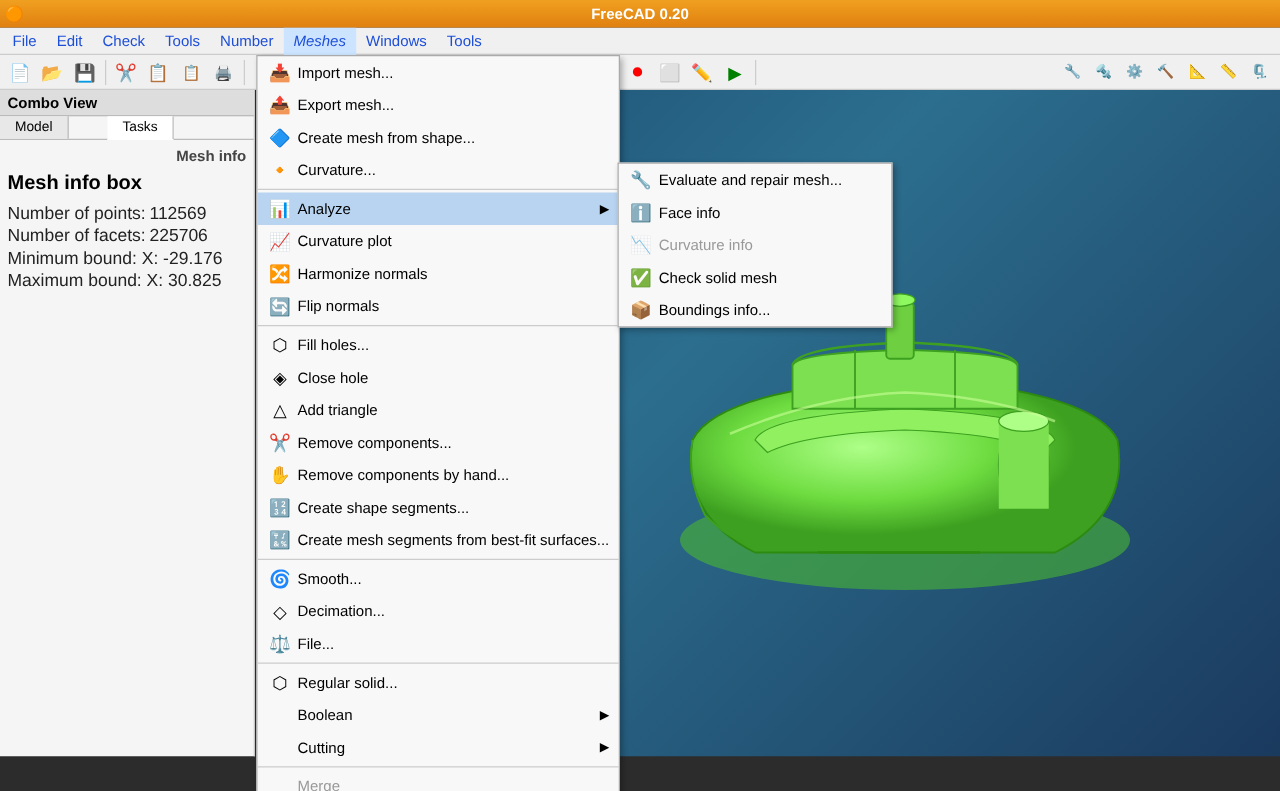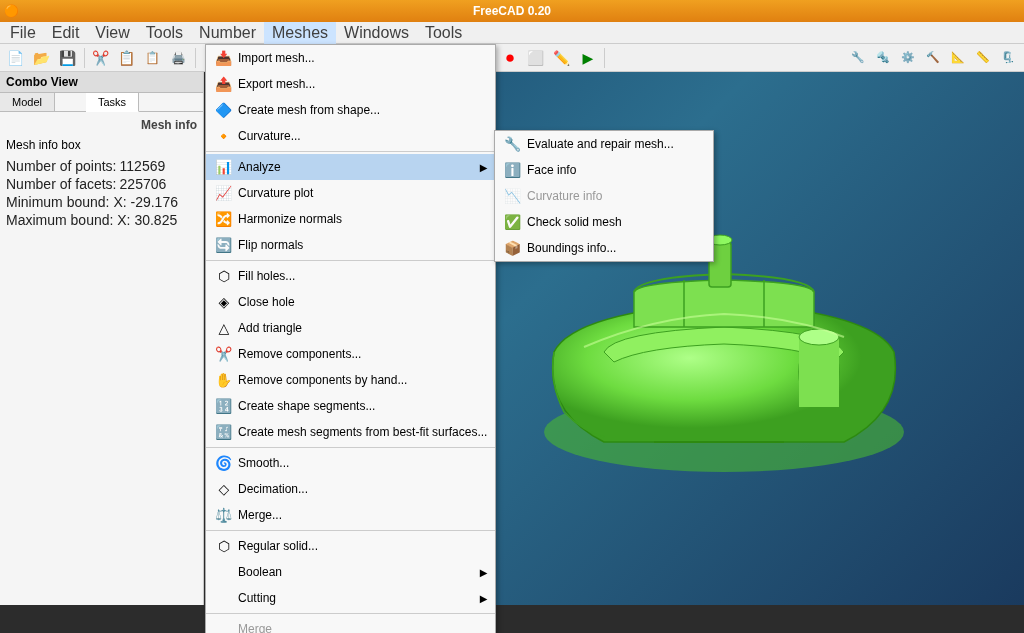--- a/index.html
+++ b/index.html
@@ -13,24 +13,24 @@
     }
     #title-bar .app-icon { position: absolute; left: 4px; display: flex; align-items: center; }
 
     
     #menu-bar {
       width: 100%; height: 22px; background: #f0f0f0;
       display: flex; align-items: center; padding: 0 2px;
       border-bottom: 1px solid #ccc;
     }
     .menu-item {
-      padding: 2px 8px; cursor: pointer; font-size: 16px; color: #404040;
+      padding: 2px 8px; cursor: pointer; font-size: 12px; color: #1d4ed8;
       height: 22px; display: flex; align-items: center;
     }
-    .menu-item.active { background: #cce4ff; }
+    .menu-item.active { background: #cce4ff; font-style: italic; }
 
     
     #toolbar1, #toolbar2 {
       width: 100%; height: 28px; background: #f0f0f0;
       display: flex; align-items: center; padding: 2px 4px; gap: 2px;
       border-bottom: 1px solid #ccc;
     }
     .tb-btn {
       width: 24px; height: 24px; background: transparent; border: 1px solid transparent;
       display: flex; align-items: center; justify-content: center;
@@ -59,21 +59,21 @@
       padding: 3px 12px; cursor: pointer; font-size: 11px; background: #e8e8e8;
       border-right: 1px solid #bbb;
     }
     .tab.active { background: #fff; border-bottom: 1px solid #fff; margin-bottom: -1px; margin-left: 31px; }
     #mesh-info-panel { padding: 6px; flex: 1; }
     #mesh-info-header {
       text-align: right; font-size: 12px; font-weight: bold; color: #444;
       margin-bottom: 6px;
     }
     #mesh-info-title {
-      font-size: 12px; font-weight: normal; margin-bottom: 6px;
+      font-size: 16px; font-weight: bold; margin-bottom: 6px;
     }
     .info-row { font-size: 11px; margin-bottom: 2px; color: #222; }
     .info-row span { font-size: 14px; }
 
     
     #viewport {
       flex: 1; background: linear-gradient(135deg, #1a4a6e 0%, #2c6e8e 40%, #1a3a5e 100%);
       position: relative; overflow: hidden;
     }
     #boat-svg { position: absolute; right: 60px; top: 80px; }
@@ -108,21 +108,21 @@
 <body>
 
 <div id="title-bar">
   <span class="app-icon">🟠</span>
   <span>FreeCAD 0.20</span>
 </div>
 
 <div id="menu-bar">
   <div class="menu-item">File</div>
   <div class="menu-item">Edit</div>
-  <div class="menu-item">View</div>
+  <div class="menu-item">Check</div>
   <div class="menu-item">Tools</div>
   <div class="menu-item">Number</div>
   <div class="menu-item active">Meshes</div>
   <div class="menu-item">Windows</div>
   <div class="menu-item">Tools</div>
 </div>
 
 <div id="toolbar1">
   <div class="tb-btn">📄</div>
   <div class="tb-btn">📂</div>
@@ -301,21 +301,21 @@
   <div class="dd-item">
     <span class="dd-icon">🌀</span>
     <span>Smooth...</span>
   </div>
   <div class="dd-item">
     <span class="dd-icon">◇</span>
     <span>Decimation...</span>
   </div>
   <div class="dd-item">
     <span class="dd-icon">⚖️</span>
-    <span>Merge...</span>
+    <span>File...</span>
   </div>
   <div class="dd-sep"></div>
   <div class="dd-item">
     <span class="dd-icon">⬡</span>
     <span>Regular solid...</span>
   </div>
   <div class="dd-item">
     <span class="dd-icon">&nbsp;</span>
     <span>Boolean</span>
     <span class="arrow">▶</span>

